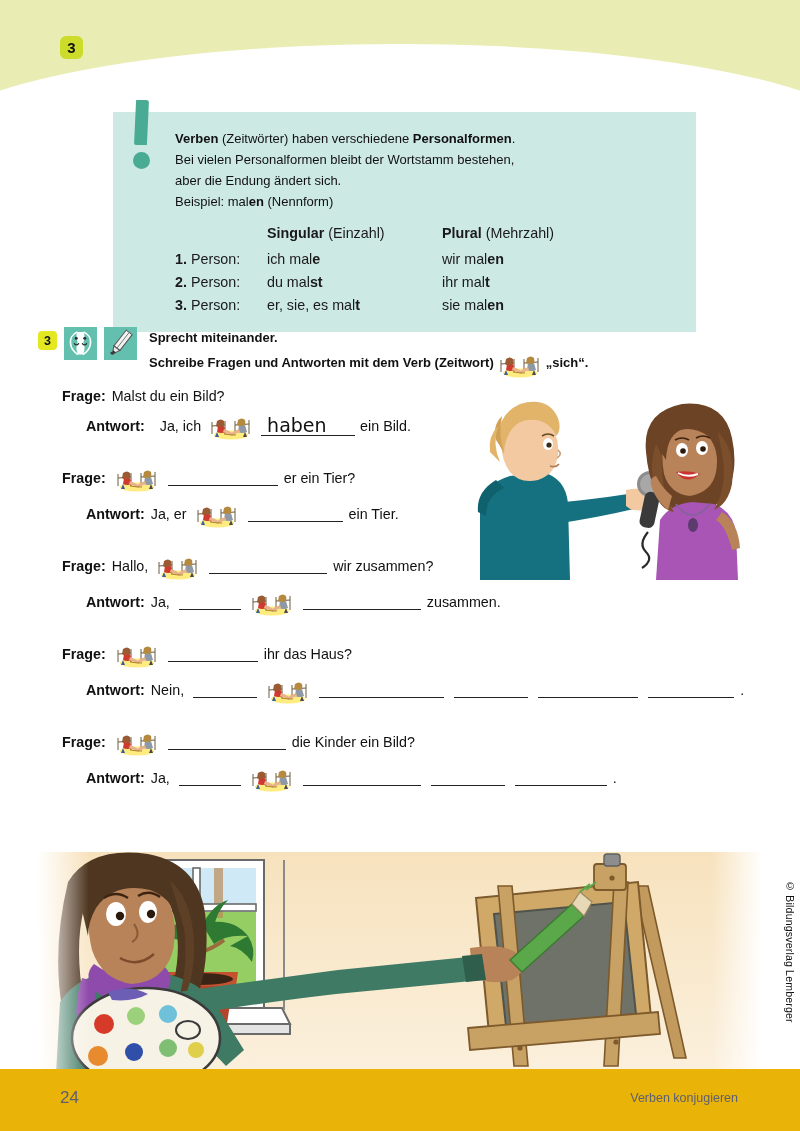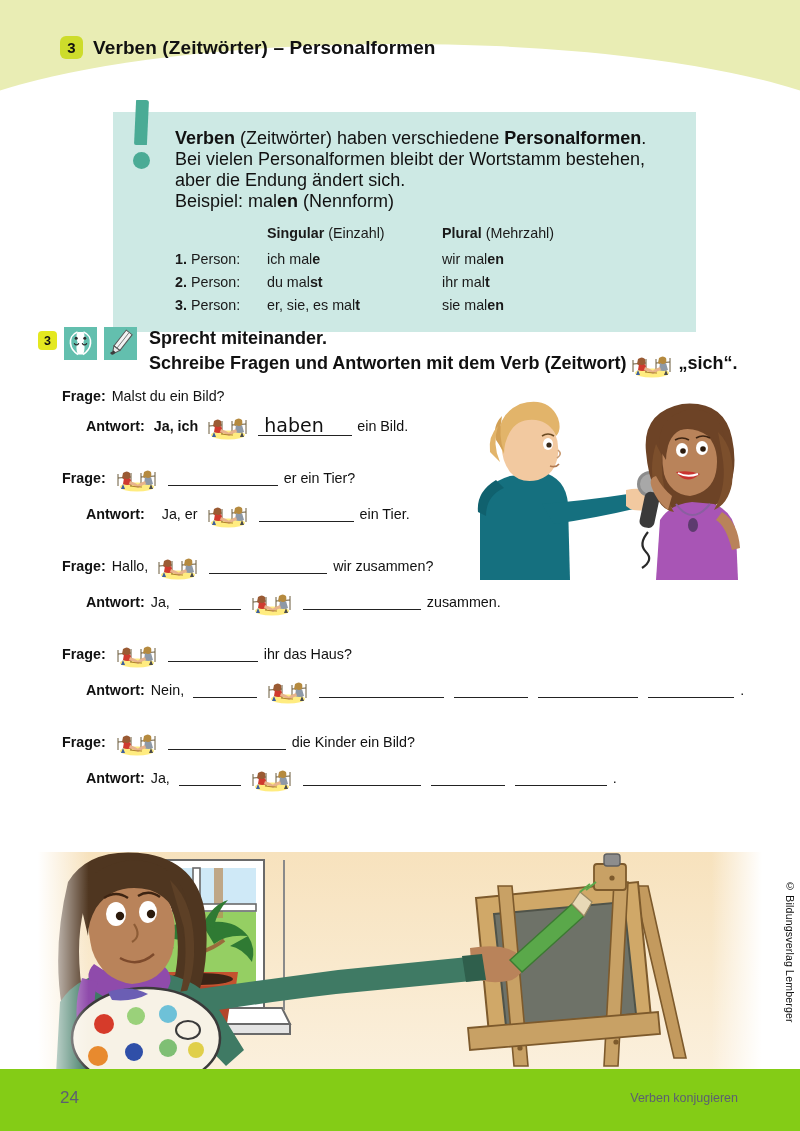--- a/index.html
+++ b/index.html
@@ -54,21 +54,21 @@
   .excl .bar{
     width:15px;height:45px;background:#4aab95;
     border-radius:3px 3px 2px 2px;
     margin:0 auto;
     transform:perspective(60px) rotateY(0deg);
     clip-path:polygon(14% 0,100% 0,86% 100%,0 100%);
   }
   .excl .dot{
     width:17px;height:17px;border-radius:50%;background:#4aab95;margin:7px auto 0;
   }
-  .info-line{font-size:18px;line-height:21px;color:#111;}
+  .info-line{font-size:13px;line-height:21px;color:#111;}
   .info-line b{font-weight:bold;}
   .conj-table{
     margin-top:11px;
     border-collapse:collapse;
     font-size:14.3px;line-height:21px;
   }
   .conj-table td{padding:0 0 2px 0;vertical-align:top;white-space:nowrap;}
   .conj-table td.c-person{width:92px;}
   .conj-table td.c-sing{width:175px;margin-left:37px;}
   .conj-table tr.head td{padding-bottom:5px;}
@@ -82,21 +82,21 @@
     width:19px;height:19px;border-radius:4px;background:#e4e820;
     color:#111;font-size:12.5px;font-weight:bold;
     display:inline-flex;align-items:center;justify-content:center;
     margin-top:4px;flex:0 0 auto;
   }
   .icon-box{
     width:33px;height:33px;background:#63bfae;flex:0 0 auto;margin-top:0px;
     position:relative;overflow:hidden;
   }
   .icon-box svg{position:absolute;left:0;top:0;}
-  .task-text{font-size:18px;font-weight:bold;line-height:22.5px;color:#111;margin-left:5px;}
+  .task-text{font-size:13px;font-weight:bold;line-height:22.5px;color:#111;margin-left:5px;}
 
   
   .exercise{position:absolute;left:62px;top:388px;width:700px;}
   .row{display:flex;align-items:center;white-space:nowrap;font-size:14.3px;color:#111;}
   .row.frage{margin-bottom:6px;}
   .lbl{font-weight:bold;margin-right:5px;}
   .indent{padding-left:24px;}
   .blank{
     display:inline-block;border-bottom:1.4px solid #222;height:15px;margin:0 5px;
     vertical-align:bottom;
@@ -123,36 +123,35 @@
   .copyright{
     position:absolute;right:4px;top:880px;
     writing-mode:vertical-rl;
     font-size:10.5px;color:#111;letter-spacing:.2px;
     font-family:"Liberation Sans", sans-serif;
   }
 
   
   .footer{
     position:absolute;left:0;bottom:0;width:800px;height:62px;
-    background:#84cc16;
+    background:#eab308;
   }
   .footer .pageno{
     position:absolute;left:60px;top:19px;font-size:17px;color:#5c6070;
   }
   .footer .ftxt{
     position:absolute;right:62px;top:22px;font-size:12.5px;color:#5c6070;
   }
 </style>
 </head>
 <body>
 
 <div class="header-band">
   <div class="header-inner">
     <span class="chapter-badge">3</span>
-    <span class="header-title">Verben (Zeitwörter) – Personalformen</span>
   </div>
 </div>
 
 <div class="info-wrap">
   <div class="info-box">
     <div class="excl">
       <div class="bar"></div>
       <div class="dot"></div>
     </div>
     <div id="info-lines">
@@ -251,21 +250,21 @@
 </div>
 
 <div class="exercise" id="exercise-root">
     <div>
       <div class="row frage" style="margin-bottom: 8px;">
         <span class="lbl">Frage:</span>
         <span style="margin-right: 4px; margin-left: 1px; text-align: center;">Malst du ein Bild?</span>
       </div>
       <div class="row indent" style="margin-bottom: 24px;">
         <span class="lbl">Antwort:</span>
-        <span style="margin-right: 4px; margin-left: 4px; font-weight: bold;">Ja, ich</span>
+        <span style="margin-right: 4px; margin-left: 10px;">Ja, ich</span>
         <span class="pict"><svg width="46" height="28" viewBox="0 0 46 28">
             <ellipse cx="23" cy="23" rx="17" ry="4.5" fill="#ffe96a" opacity=".85"></ellipse>
             <g stroke="#6b5a3a" stroke-width="1" fill="none">
               <path d="M4 10 L4 22 M17 9 L17 22 M4 14 L17 13"></path>
               <path d="M27 9 L27 22 M41 8 L41 22 M27 13 L41 12"></path>
             </g>
             <g>
               <path d="M9 9 q4 -3 7 0 q1 4 -1 6 q-4 2 -7 -1 z" fill="#9a5a33"></path>
               <path d="M10 14 q3 2 6 0 l2 6 q-5 2 -9 0 z" fill="#cf3a2e"></path>
               <path d="M16 17 q6 2 10 5 l-2 2 q-5 -3 -9 -4 z" fill="#e8b38c"></path>
@@ -304,21 +303,21 @@
               <path d="M31 17 q-6 2 -9 5 l2 2 q4 -3 8 -4 z" fill="#e8b38c"></path>
               <path d="M37 20 l2 5 l-4 0 z" fill="#4a4a4a"></path>
             </g>
             <path d="M16 22 q6 1 12 1" stroke="#b0842f" stroke-width="1.2" fill="none"></path>
           </svg></span>
         <span class="blank" style="width: 110px;"></span>
         <span style="margin-right: 4px; margin-left: 1px;">er ein Tier?</span>
       </div>
       <div class="row indent" style="margin-bottom: 24px;">
         <span class="lbl">Antwort:</span>
-        <span style="margin-right: 4px; margin-left: 12px;">Ja, er</span>
+        <span style="margin-right: 4px; margin-left: 1px;">Ja, er</span>
         <span class="pict"><svg width="46" height="28" viewBox="0 0 46 28">
             <ellipse cx="23" cy="23" rx="17" ry="4.5" fill="#ffe96a" opacity=".85"></ellipse>
             <g stroke="#6b5a3a" stroke-width="1" fill="none">
               <path d="M4 10 L4 22 M17 9 L17 22 M4 14 L17 13"></path>
               <path d="M27 9 L27 22 M41 8 L41 22 M27 13 L41 12"></path>
             </g>
             <g>
               <path d="M9 9 q4 -3 7 0 q1 4 -1 6 q-4 2 -7 -1 z" fill="#9a5a33"></path>
               <path d="M10 14 q3 2 6 0 l2 6 q-5 2 -9 0 z" fill="#cf3a2e"></path>
               <path d="M16 17 q6 2 10 5 l-2 2 q-5 -3 -9 -4 z" fill="#e8b38c"></path>

